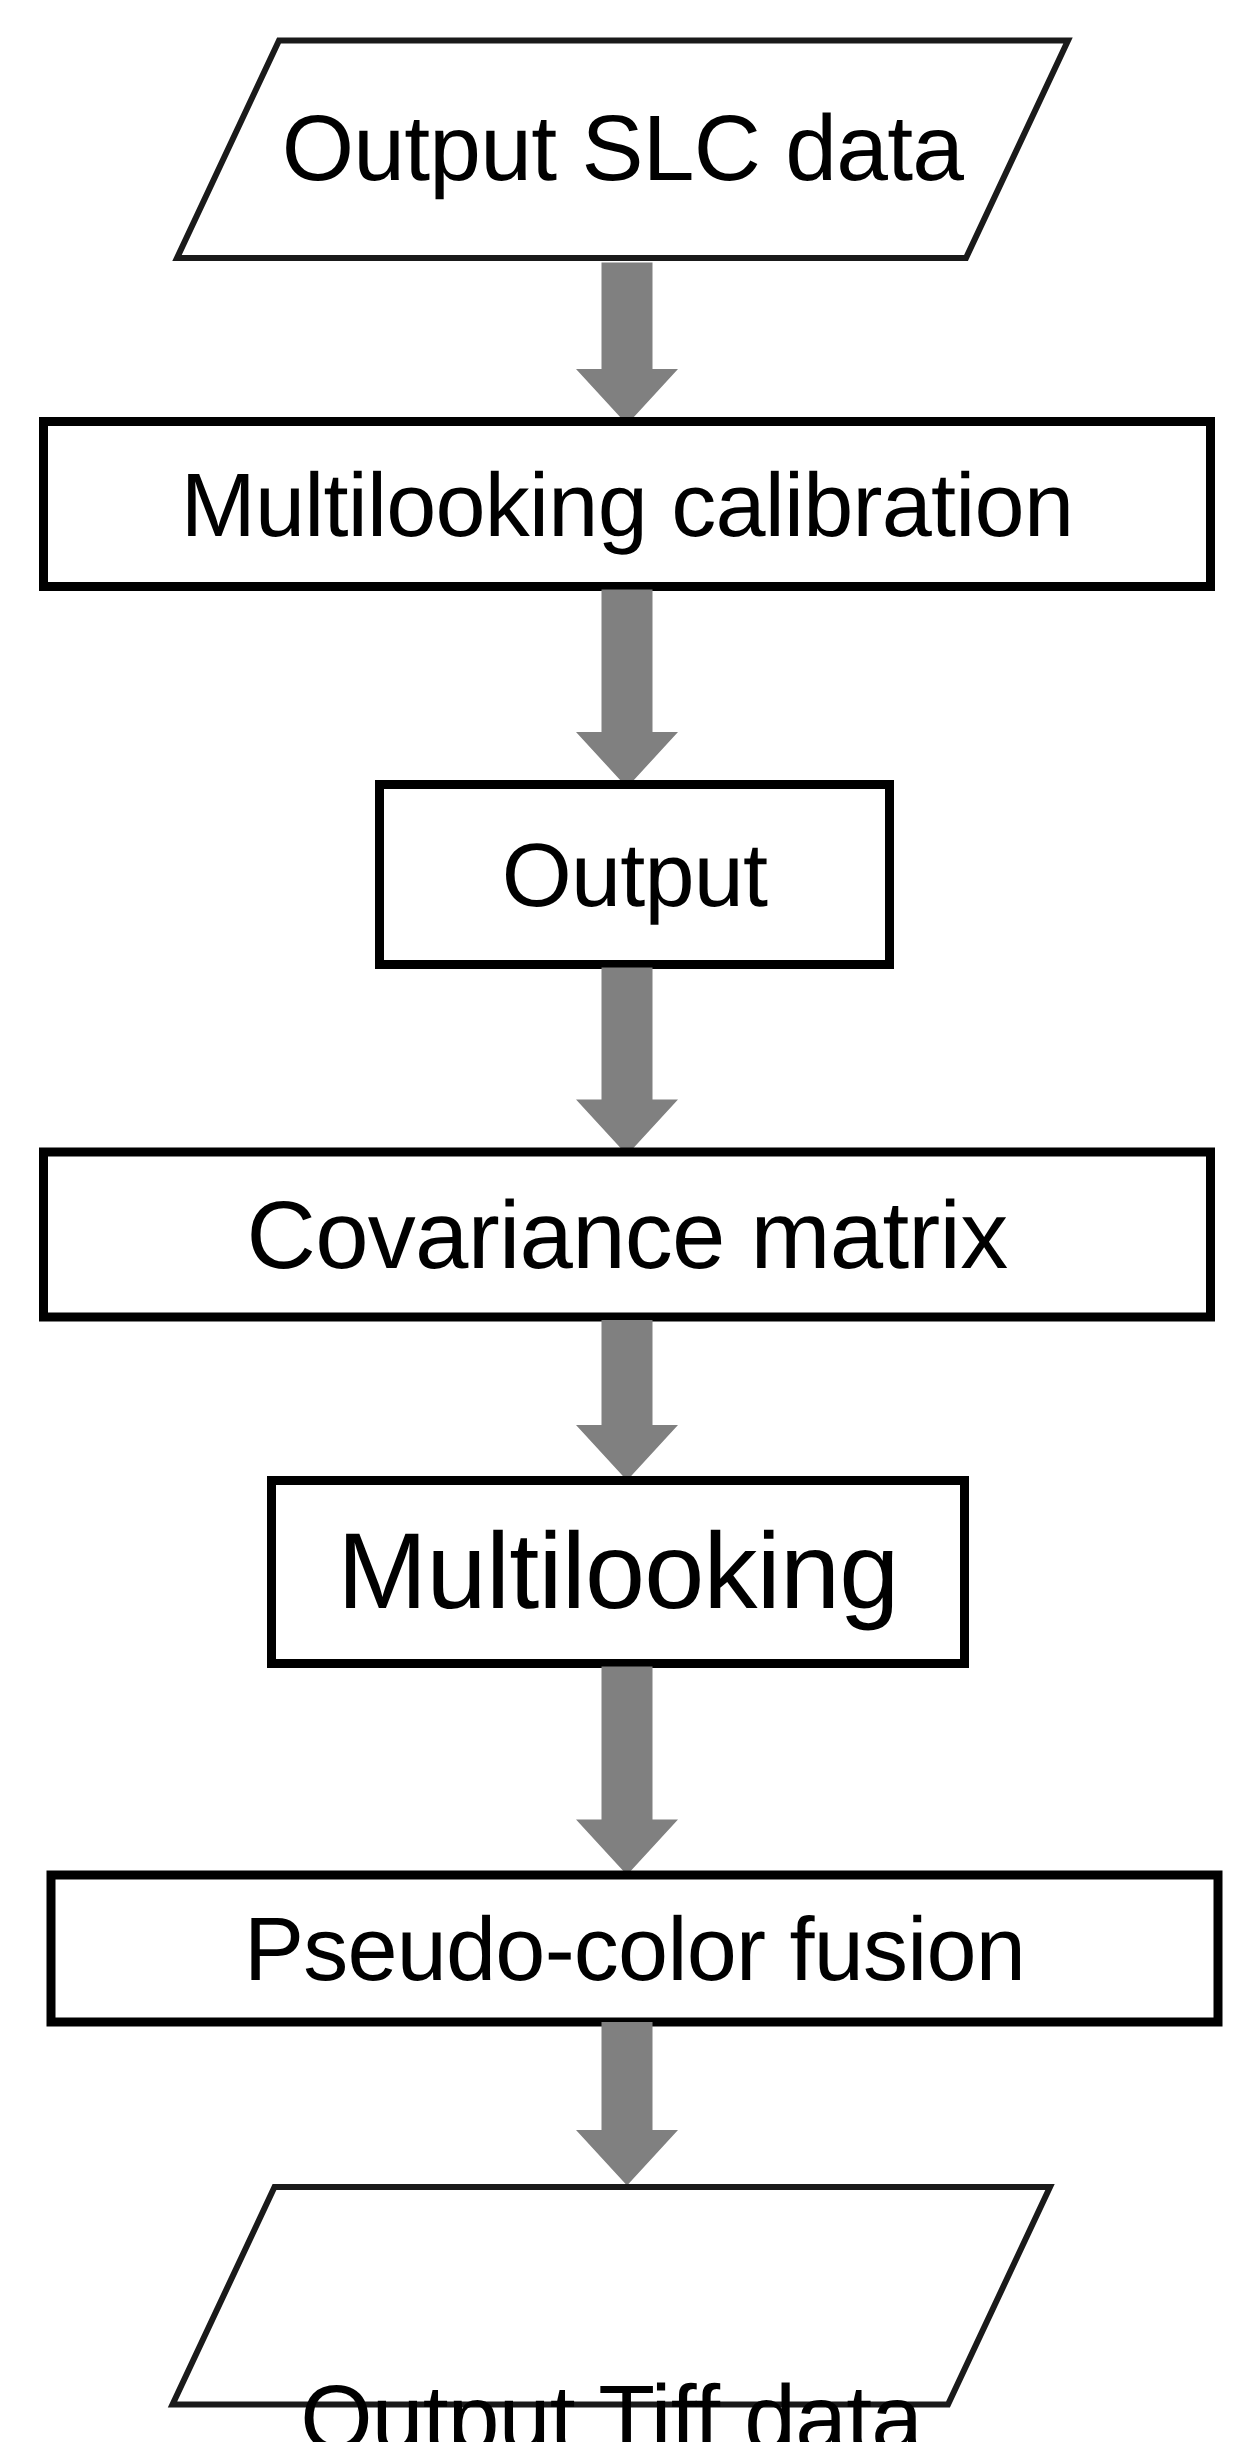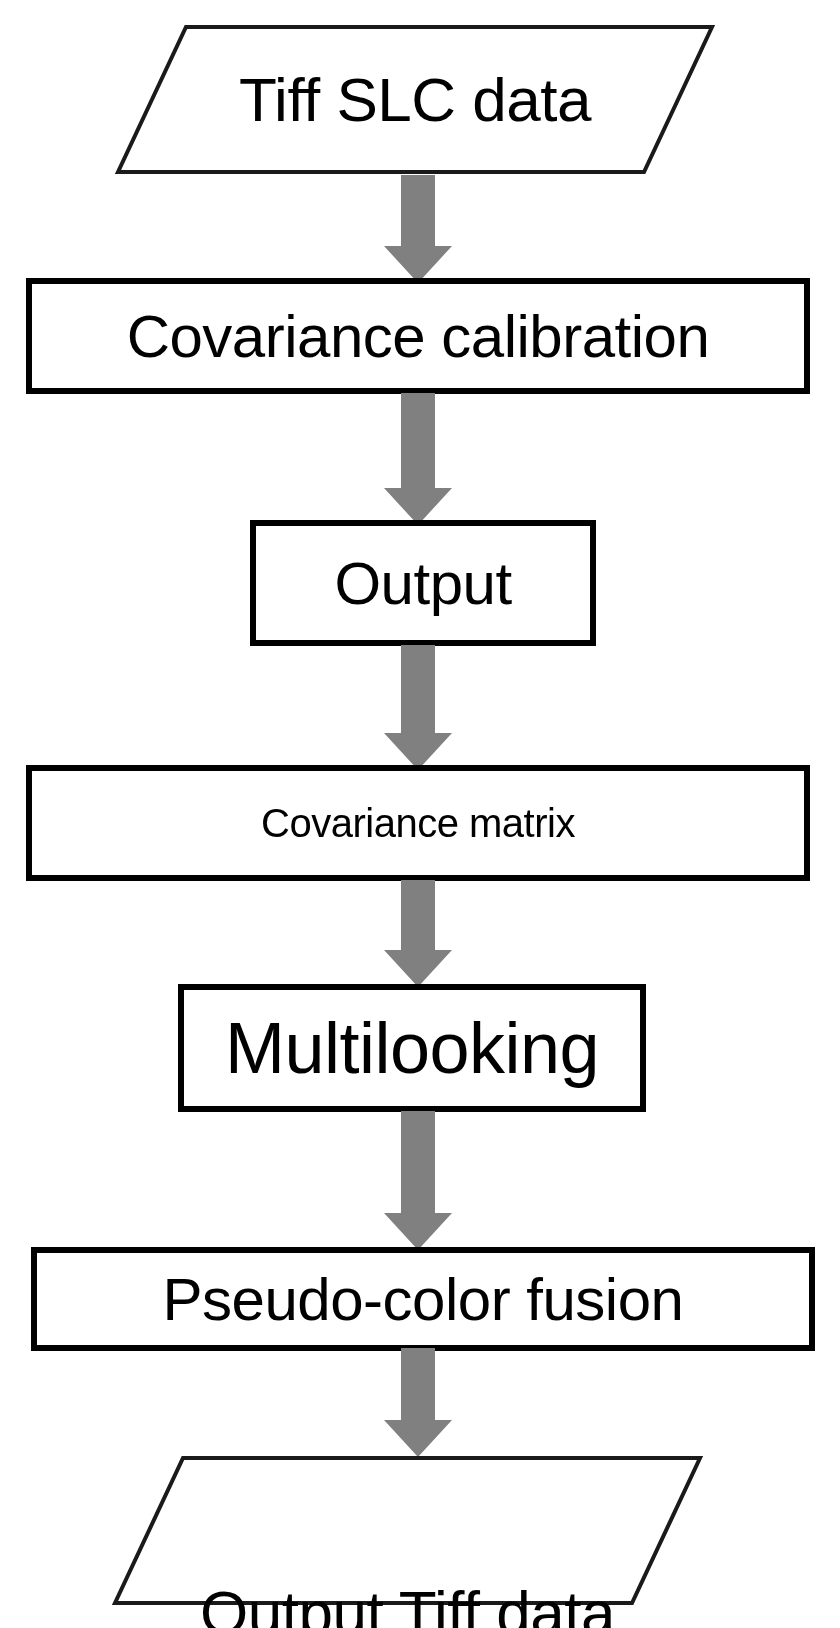--- a/index.html
+++ b/index.html
@@ -80,27 +80,27 @@
 
     <polygon class="flow-arrow" points="401,1111 435,1111 435,1213 452,1213 418,1250 384,1213 401,1213"></polygon>
 
     <rect class="node-shape" x="34" y="1250" width="778" height="98"></rect>
 
     <polygon class="flow-arrow" points="401,1348 435,1348 435,1420 452,1420 418,1457 384,1420 401,1420"></polygon>
 
     <polygon class="node-shape-thin" points="183,1458 700,1458 632,1603 115,1603"></polygon>
   </svg>
 
-  <div class="node-label" style="left:118px; top:27px; width:594px; height:145px; font-size:62px;">Tiff SLC data</div>
+  <div class="node-label" style="left:118px; top:27px; width:594px; height:145px; font-size:62px;">Output SLC data</div>
 
-  <div class="node-label" style="left:29px; top:281px; width:778px; height:110px; font-size:60px;">Covariance calibration</div>
+  <div class="node-label" style="left:29px; top:281px; width:778px; height:110px; font-size:60px;">Multilooking calibration</div>
 
   <div class="node-label" style="left:253px; top:523px; width:340px; height:120px; font-size:60px;">Output</div>
 
-  <div class="node-label" style="left:29px; top:768px; width:778px; height:110px; font-size:40px;">Covariance matrix</div>
+  <div class="node-label" style="left:29px; top:768px; width:778px; height:110px; font-size:64px;">Covariance matrix</div>
 
   <div class="node-label" style="left:181px; top:987px; width:462px; height:122px; font-size:72px;">Multilooking</div>
 
   <div class="node-label" style="left:34px; top:1250px; width:778px; height:98px; font-size:60px;">Pseudo-color fusion</div>
 
   <div class="node-label" style="left:115px; top:1540px; width:585px; height:145px; font-size:62px;">Output Tiff data</div>
 
 </div>
 
 </body></html>

